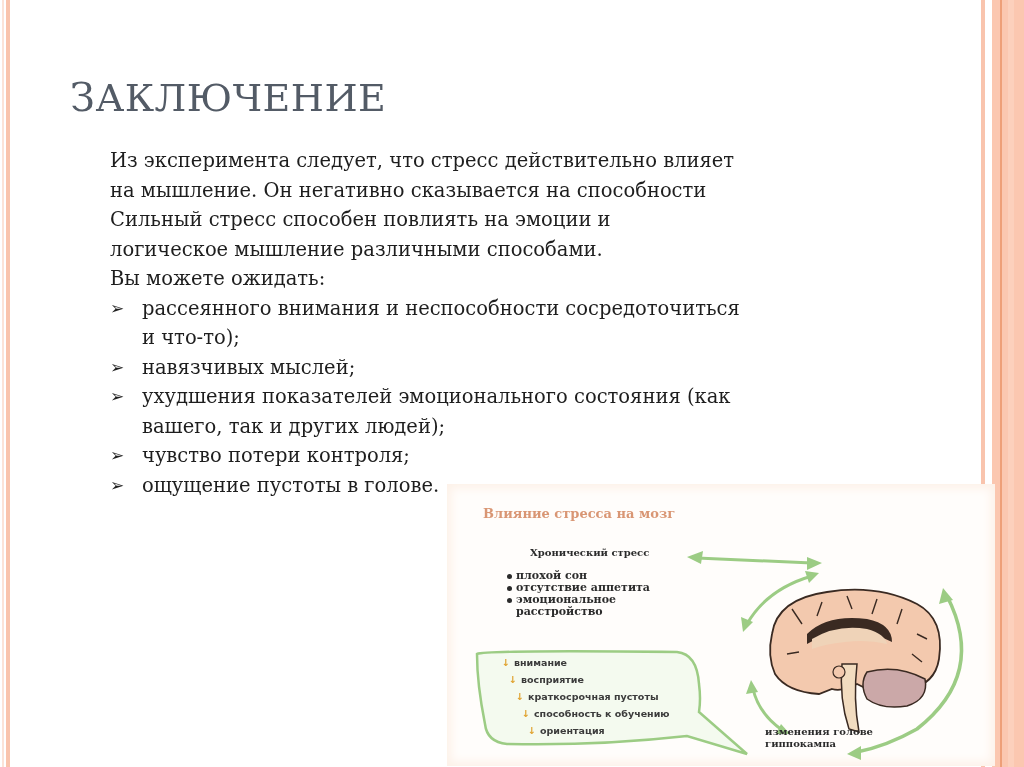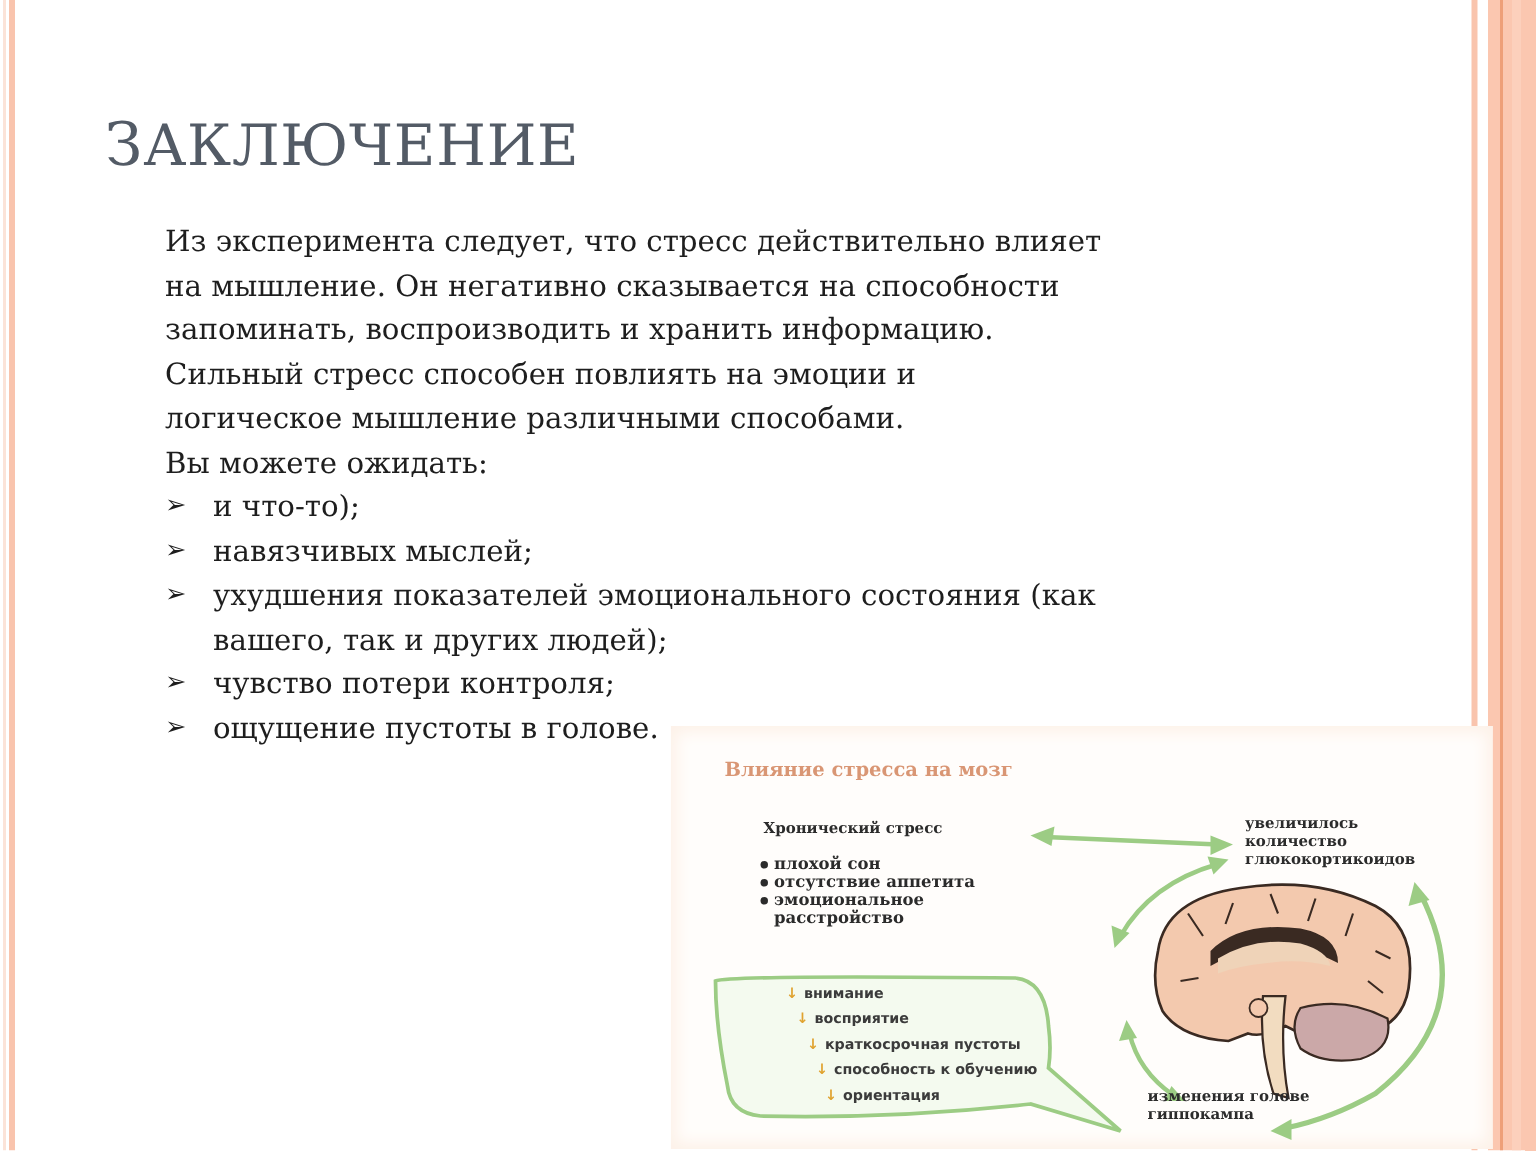--- a/index.html
+++ b/index.html
@@ -20,47 +20,47 @@
   .bullet { position:relative; padding-left:32px; }
   .bullet .arrow { position:absolute; left:0; top:0; font-size:17px; }
   .bullet .cont { display:block; }
 
   .figure { position:absolute; left:447px; top:484px; width:548px; height:282px; background:#fffdfb; box-shadow:0 0 10px 4px #fdf1e8 inset; }
   .fig-title { position:absolute; left:36px; top:22px; color:#d99674; font-family:"DejaVu Serif", serif; font-weight:bold; font-size:13px; }
   .fig-txt { position:absolute; font-family:"DejaVu Serif", serif; font-weight:bold; font-size:10px; color:#2b2b2b; line-height:12px; white-space:nowrap; }
   .fig-list { position:absolute; left:60px; top:86px; font-family:"DejaVu Serif", serif; font-weight:bold; font-size:11px; color:#2b2b2b; line-height:12px; }
   .fig-list div { white-space:nowrap; }
   .dot { display:inline-block; width:5px; height:5px; border-radius:50%; background:#2b2b2b; margin-right:4px; vertical-align:middle; }
-  .bubble-list { position:absolute; font-family:"DejaVu Sans", sans-serif; font-weight:bold; font-size:9.5px; color:#3b3b3b; line-height:17px;margin-left:22px; }
+  .bubble-list { position:absolute; font-family:"DejaVu Sans", sans-serif; font-weight:bold; font-size:9.5px; color:#3b3b3b; line-height:17px; }
   .bubble-list div { white-space:nowrap; }
   .down { color:#e0a22e; margin-right:4px; }
   svg.fig-svg { position:absolute; left:0; top:0; }
 </style>
 </head>
 <body>
 
 <div class="border-left-faint"></div>
 <div class="border-left"></div>
 <div class="border-right-thin"></div>
 <div class="border-right-wide"></div>
 <div class="border-right-line2"></div>
 <div class="border-right-line"></div>
 
 <div class="title"><span class="cap">З</span><span class="sc">АКЛЮЧЕНИЕ</span></div>
 
 <div class="body">
   <p>Из эксперимента следует, что стресс действительно влияет</p>
   <p>на мышление. Он негативно сказывается на способности</p>
-  <p>запоминать, воспроизводить и хранить информацию.</p>
   <p>Сильный стресс способен повлиять на эмоции и</p>
   <p>логическое мышление различными способами.</p>
   <p>Вы можете ожидать:</p>
 
   <div class="bullet">
     <span class="arrow">➢</span>
+    <span class="cont">рассеянного внимания и неспособности сосредоточиться</span>
     <span class="cont">и что-то);</span>
   </div>
   <div class="bullet">
     <span class="arrow">➢</span>
     <span class="cont">навязчивых мыслей;</span>
   </div>
   <div class="bullet">
     <span class="arrow">➢</span>
     <span class="cont">ухудшения показателей эмоционального состояния (как</span>
     <span class="cont">вашего, так и других людей);</span>
@@ -102,34 +102,29 @@
       <path d="M395 180 Q392 215 402 245 L412 248 Q406 215 410 180 Z" fill="#f2dcc0" stroke="#3a2a22" stroke-width="1.5"></path>
       <path d="M360 150 Q380 130 420 135 Q445 140 445 158 Q430 150 410 148 Q380 148 360 160 Z" fill="#3a2a22"></path>
       <path d="M365 155 Q390 140 420 145 Q438 150 440 160 Q420 155 398 158 Q378 160 365 165 Z" fill="#efd3b8"></path>
       <path d="M345 125 L355 140 M375 118 L370 132 M400 112 L405 125 M430 115 L425 130 M455 125 L450 140 M470 150 L480 155 M340 170 L352 168 M465 170 L475 178" stroke="#3a2a22" stroke-width="1.4" fill="none"></path>
       <circle cx="392" cy="188" r="6" fill="#f3c9ae" stroke="#3a2a22" stroke-width="1.2"></circle>
     </g>
   </svg>
 
   <div class="fig-title">Влияние стресса на мозг</div>
 
-  <div class="fig-txt" style="left:62px; top:63px;">Хронический стресс</div>
+  <div class="fig-txt" style="left:83px; top:63px;">Хронический стресс</div>
 
   <div class="fig-list">
     <div><span class="dot"></span><span>плохой сон</span></div>
     <div><span class="dot"></span><span>отсутствие аппетита</span></div>
     <div><span class="dot"></span><span>эмоциональное</span></div>
     <div style="padding-left:9px;">расстройство</div>
   </div>
 
-  <div class="fig-txt" style="left:383px; top:60px;">
-    <div>увеличилось</div>
-    <div>количество</div>
-    <div>глюкокортикоидов</div>
-  </div>
 
 
   <div class="fig-txt" style="left:318px; top:242px;">
     <div>изменения голове</div>
     <div>гиппокампа</div>
   </div>
 
   <div class="bubble-list" style="left:55px; top:170px;">
     <div><span class="down">↓</span><span>внимание</span></div>
     <div style="padding-left:7px;"><span class="down">↓</span><span>восприятие</span></div>

